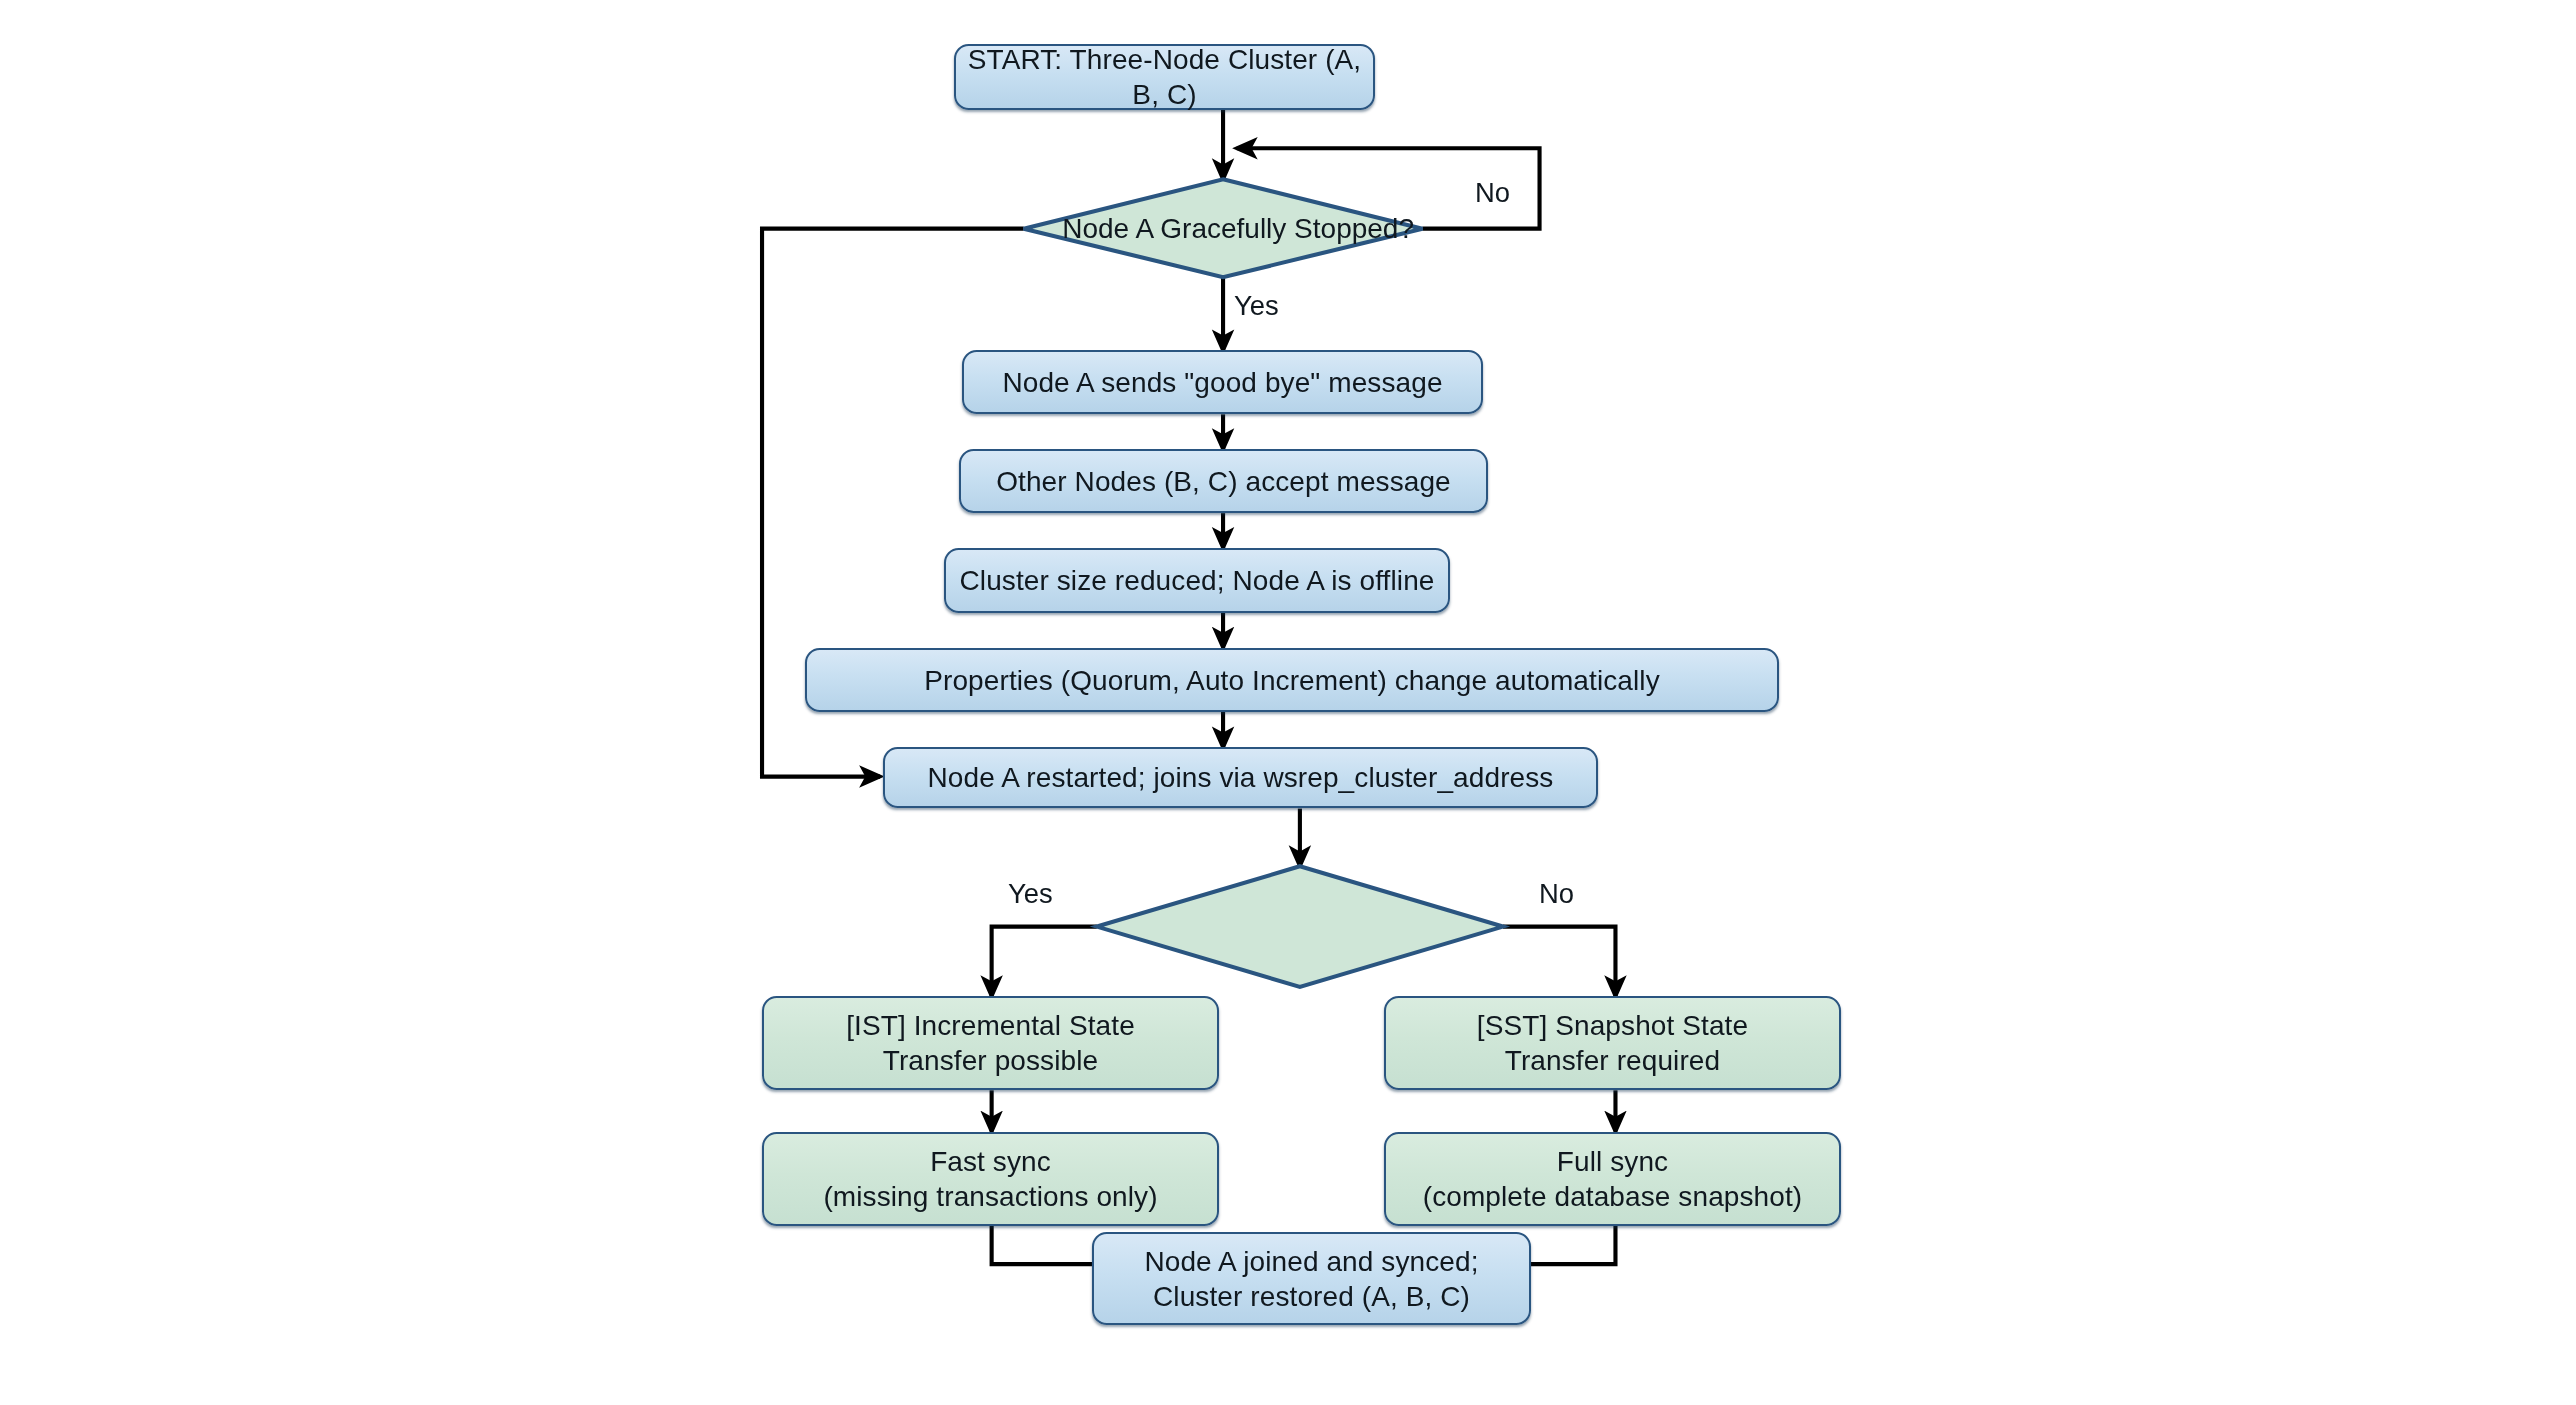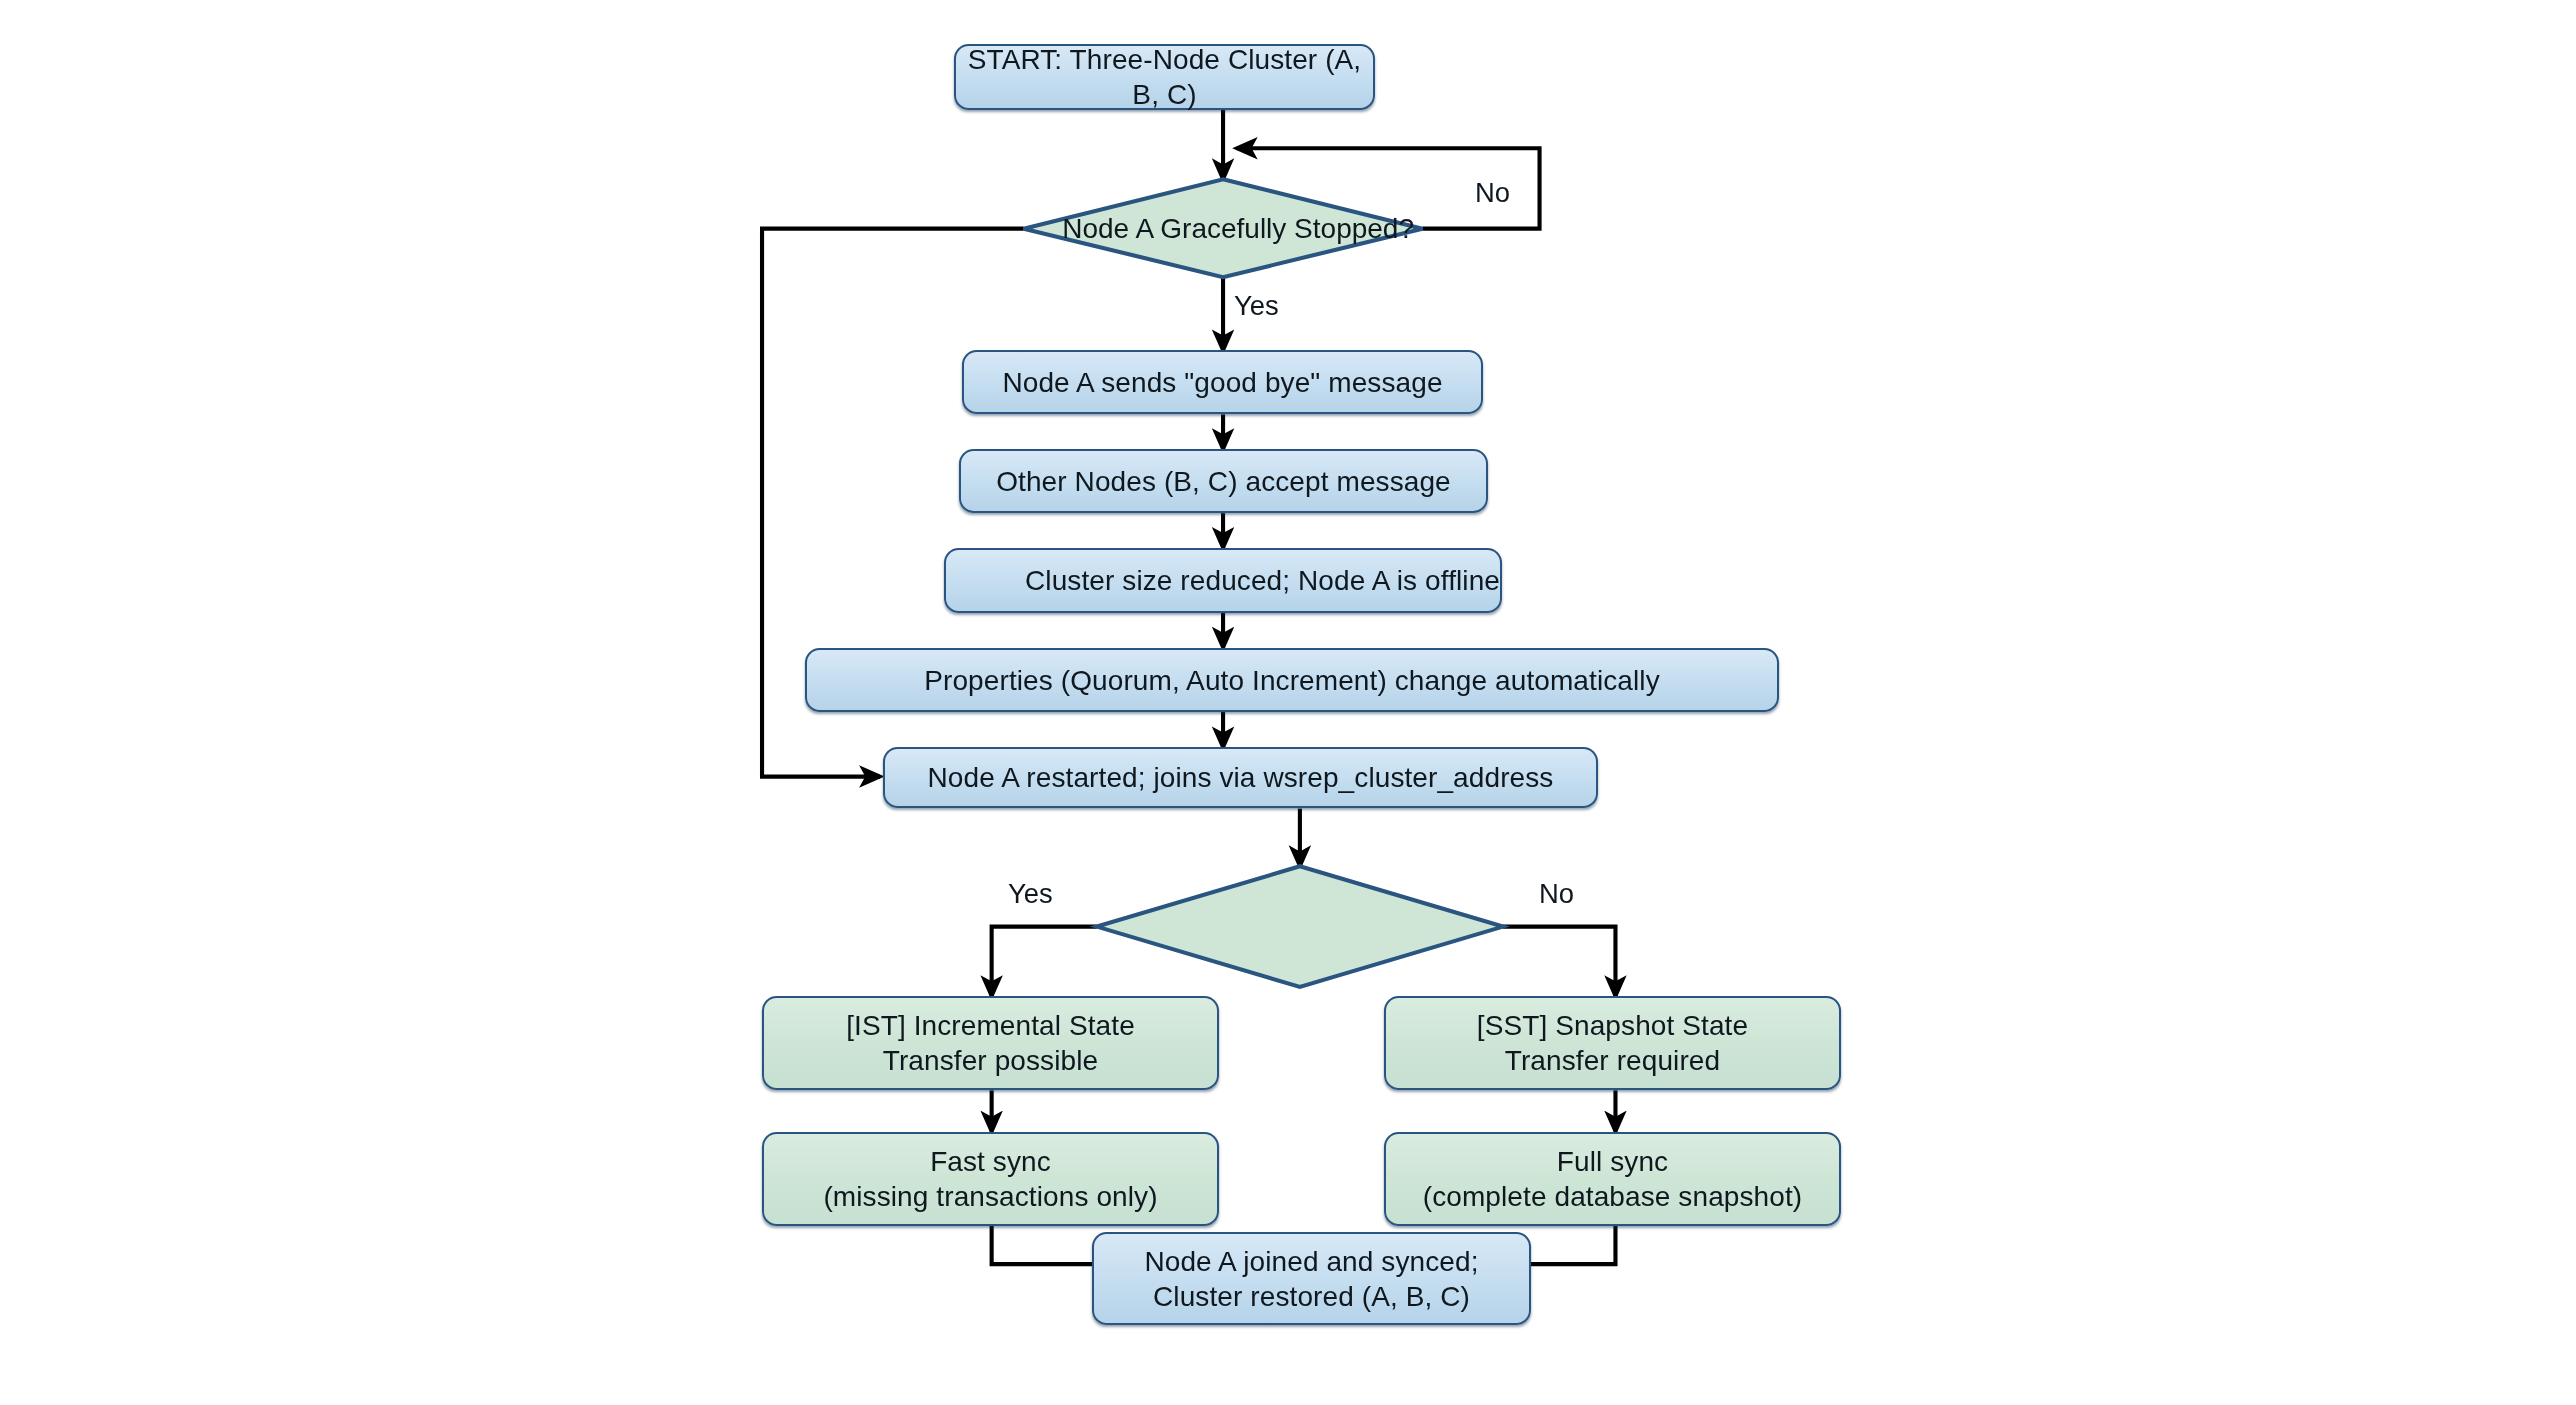--- a/index.html
+++ b/index.html
@@ -138,21 +138,21 @@
   </div>
 
   <div class="node proc" style="left:962px; top:350px; width:521px; height:64px;">
     <span>Node A sends "good bye" message</span>
   </div>
 
   <div class="node proc" style="left:959px; top:449px; width:529px; height:64px;">
     <span>Other Nodes (B, C) accept message</span>
   </div>
 
-  <div class="node proc" style="left:944px; top:548px; width:558px; height:65px;justify-content:flex-end;">
+  <div class="node proc" style="left:944px; top:548px; width:506px; height:65px;">
     <span>Cluster size reduced; Node A is offline</span>
   </div>
 
   <div class="node proc" style="left:805px; top:648px; width:974px; height:64px;">
     <span>Properties (Quorum, Auto Increment) change automatically</span>
   </div>
 
   <div class="node proc" style="left:883px; top:747px; width:715px; height:61px;">
     <span>Node A restarted; joins via wsrep_cluster_address</span>
   </div>

